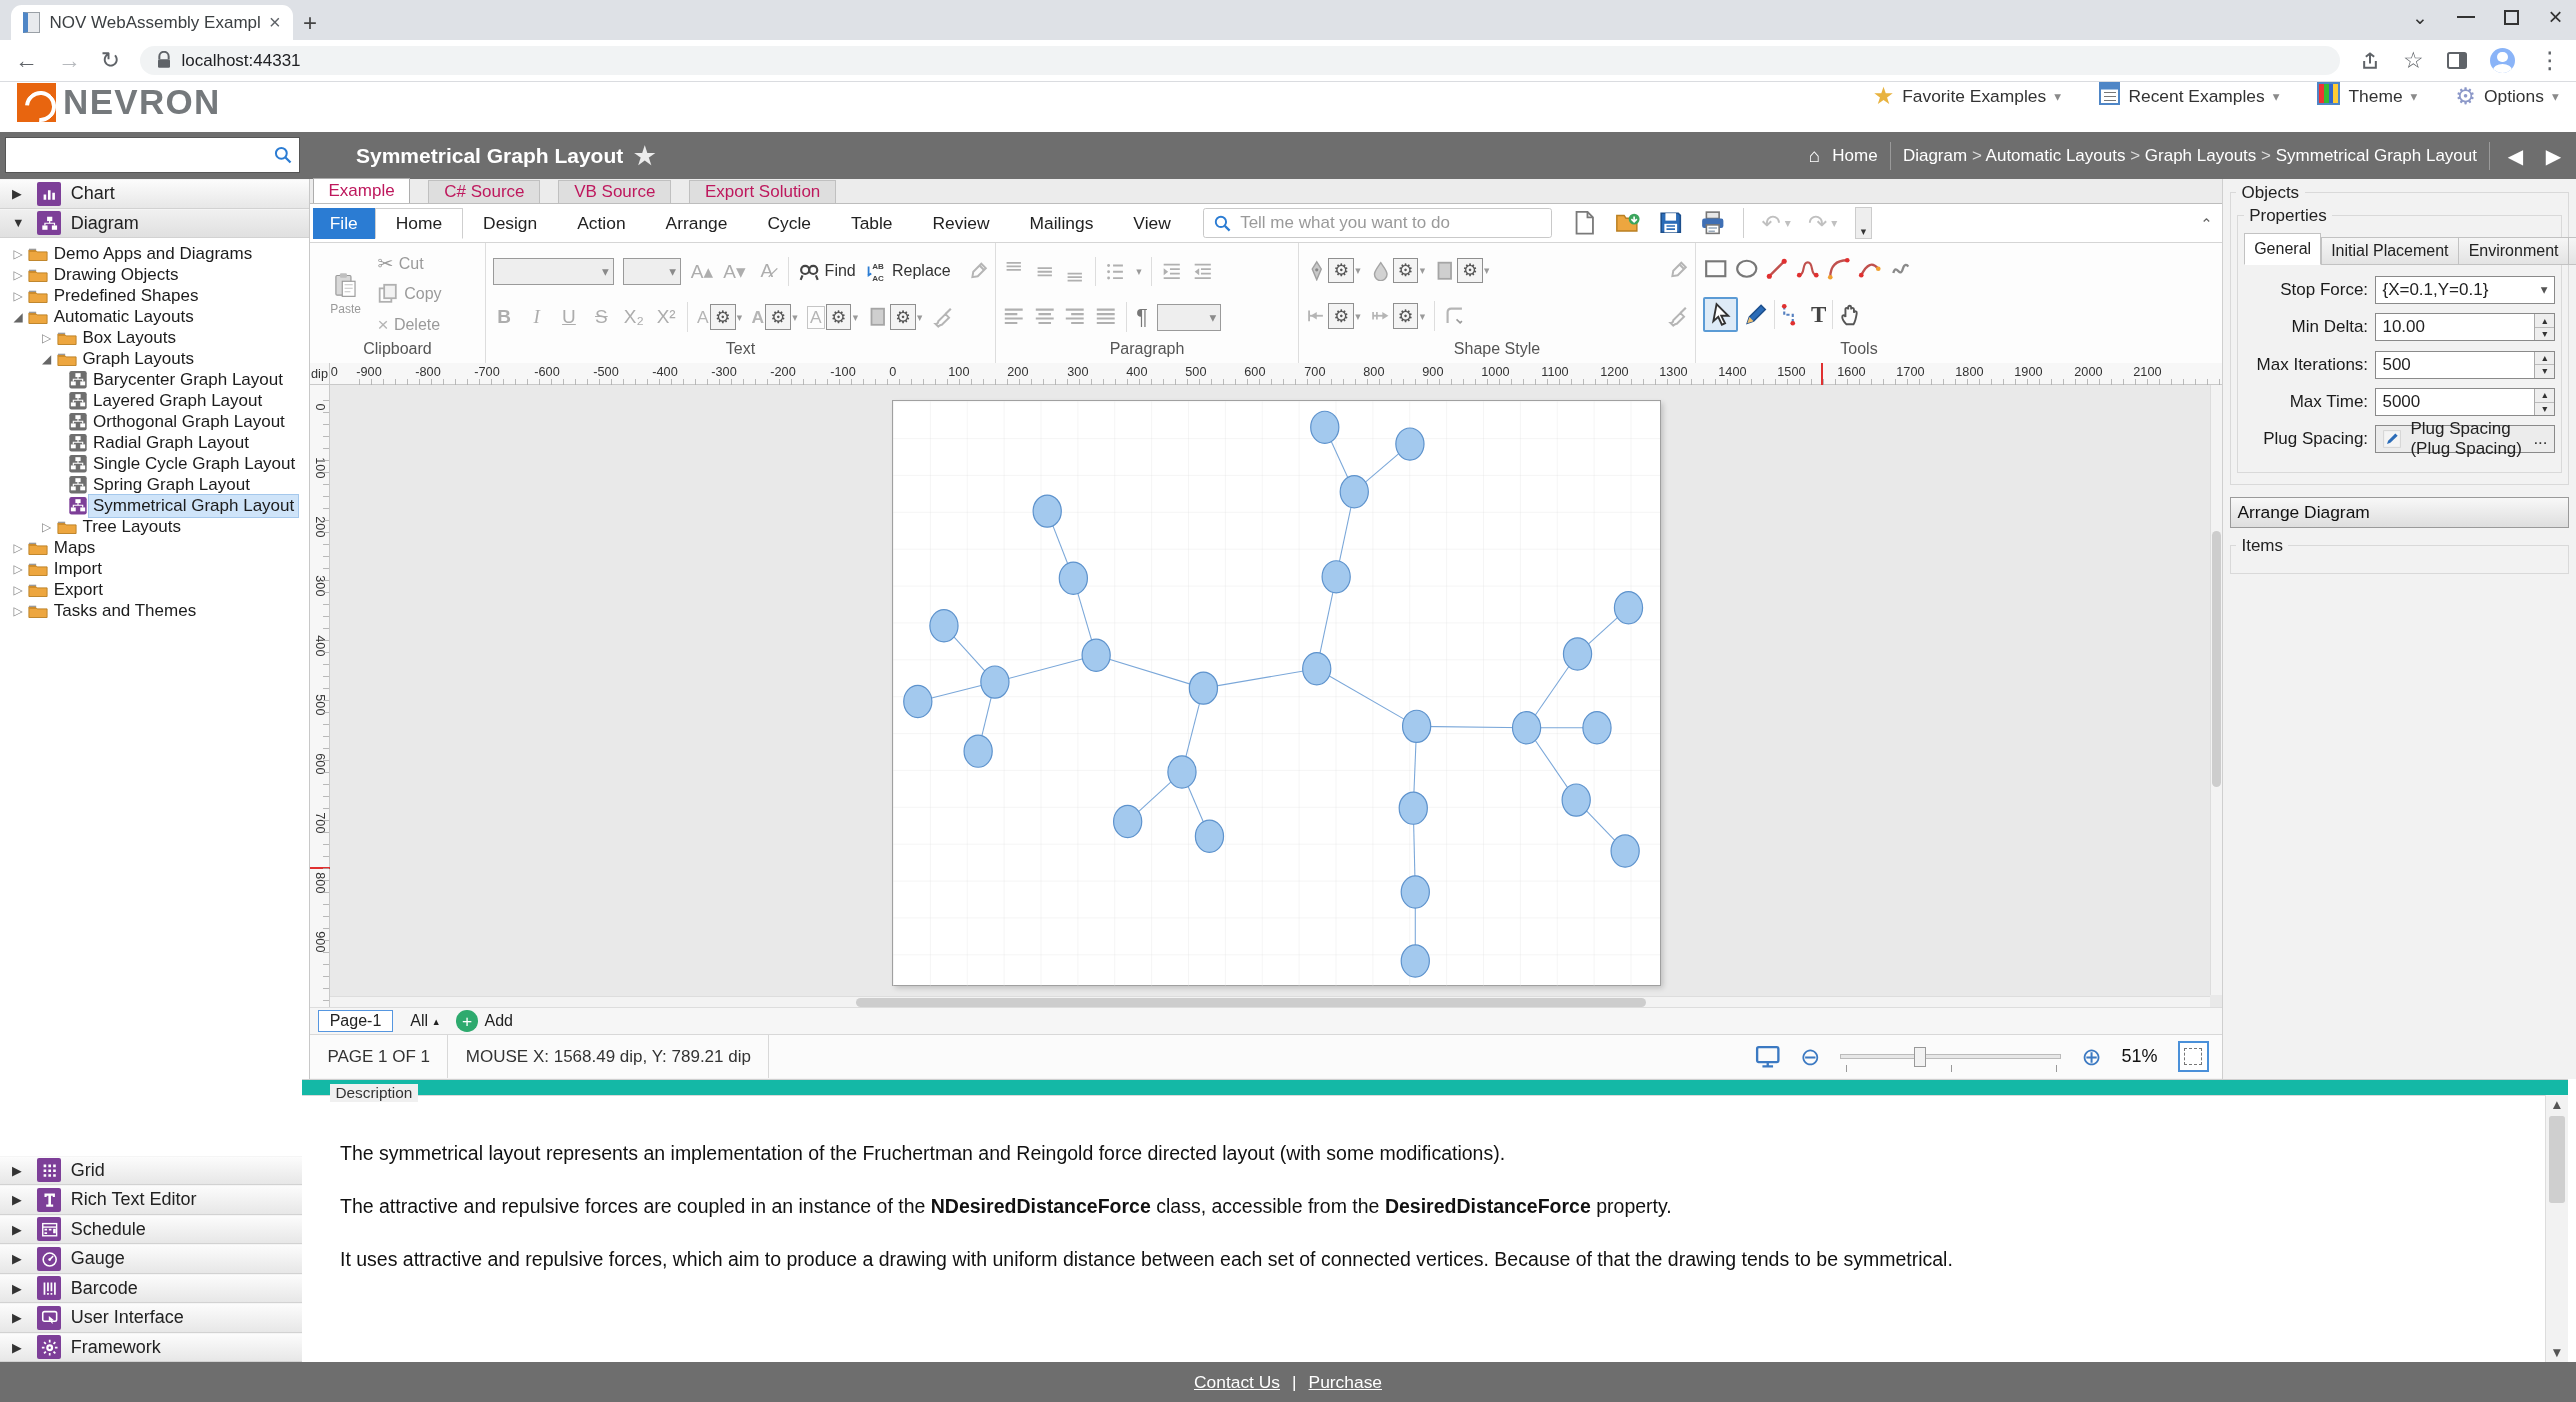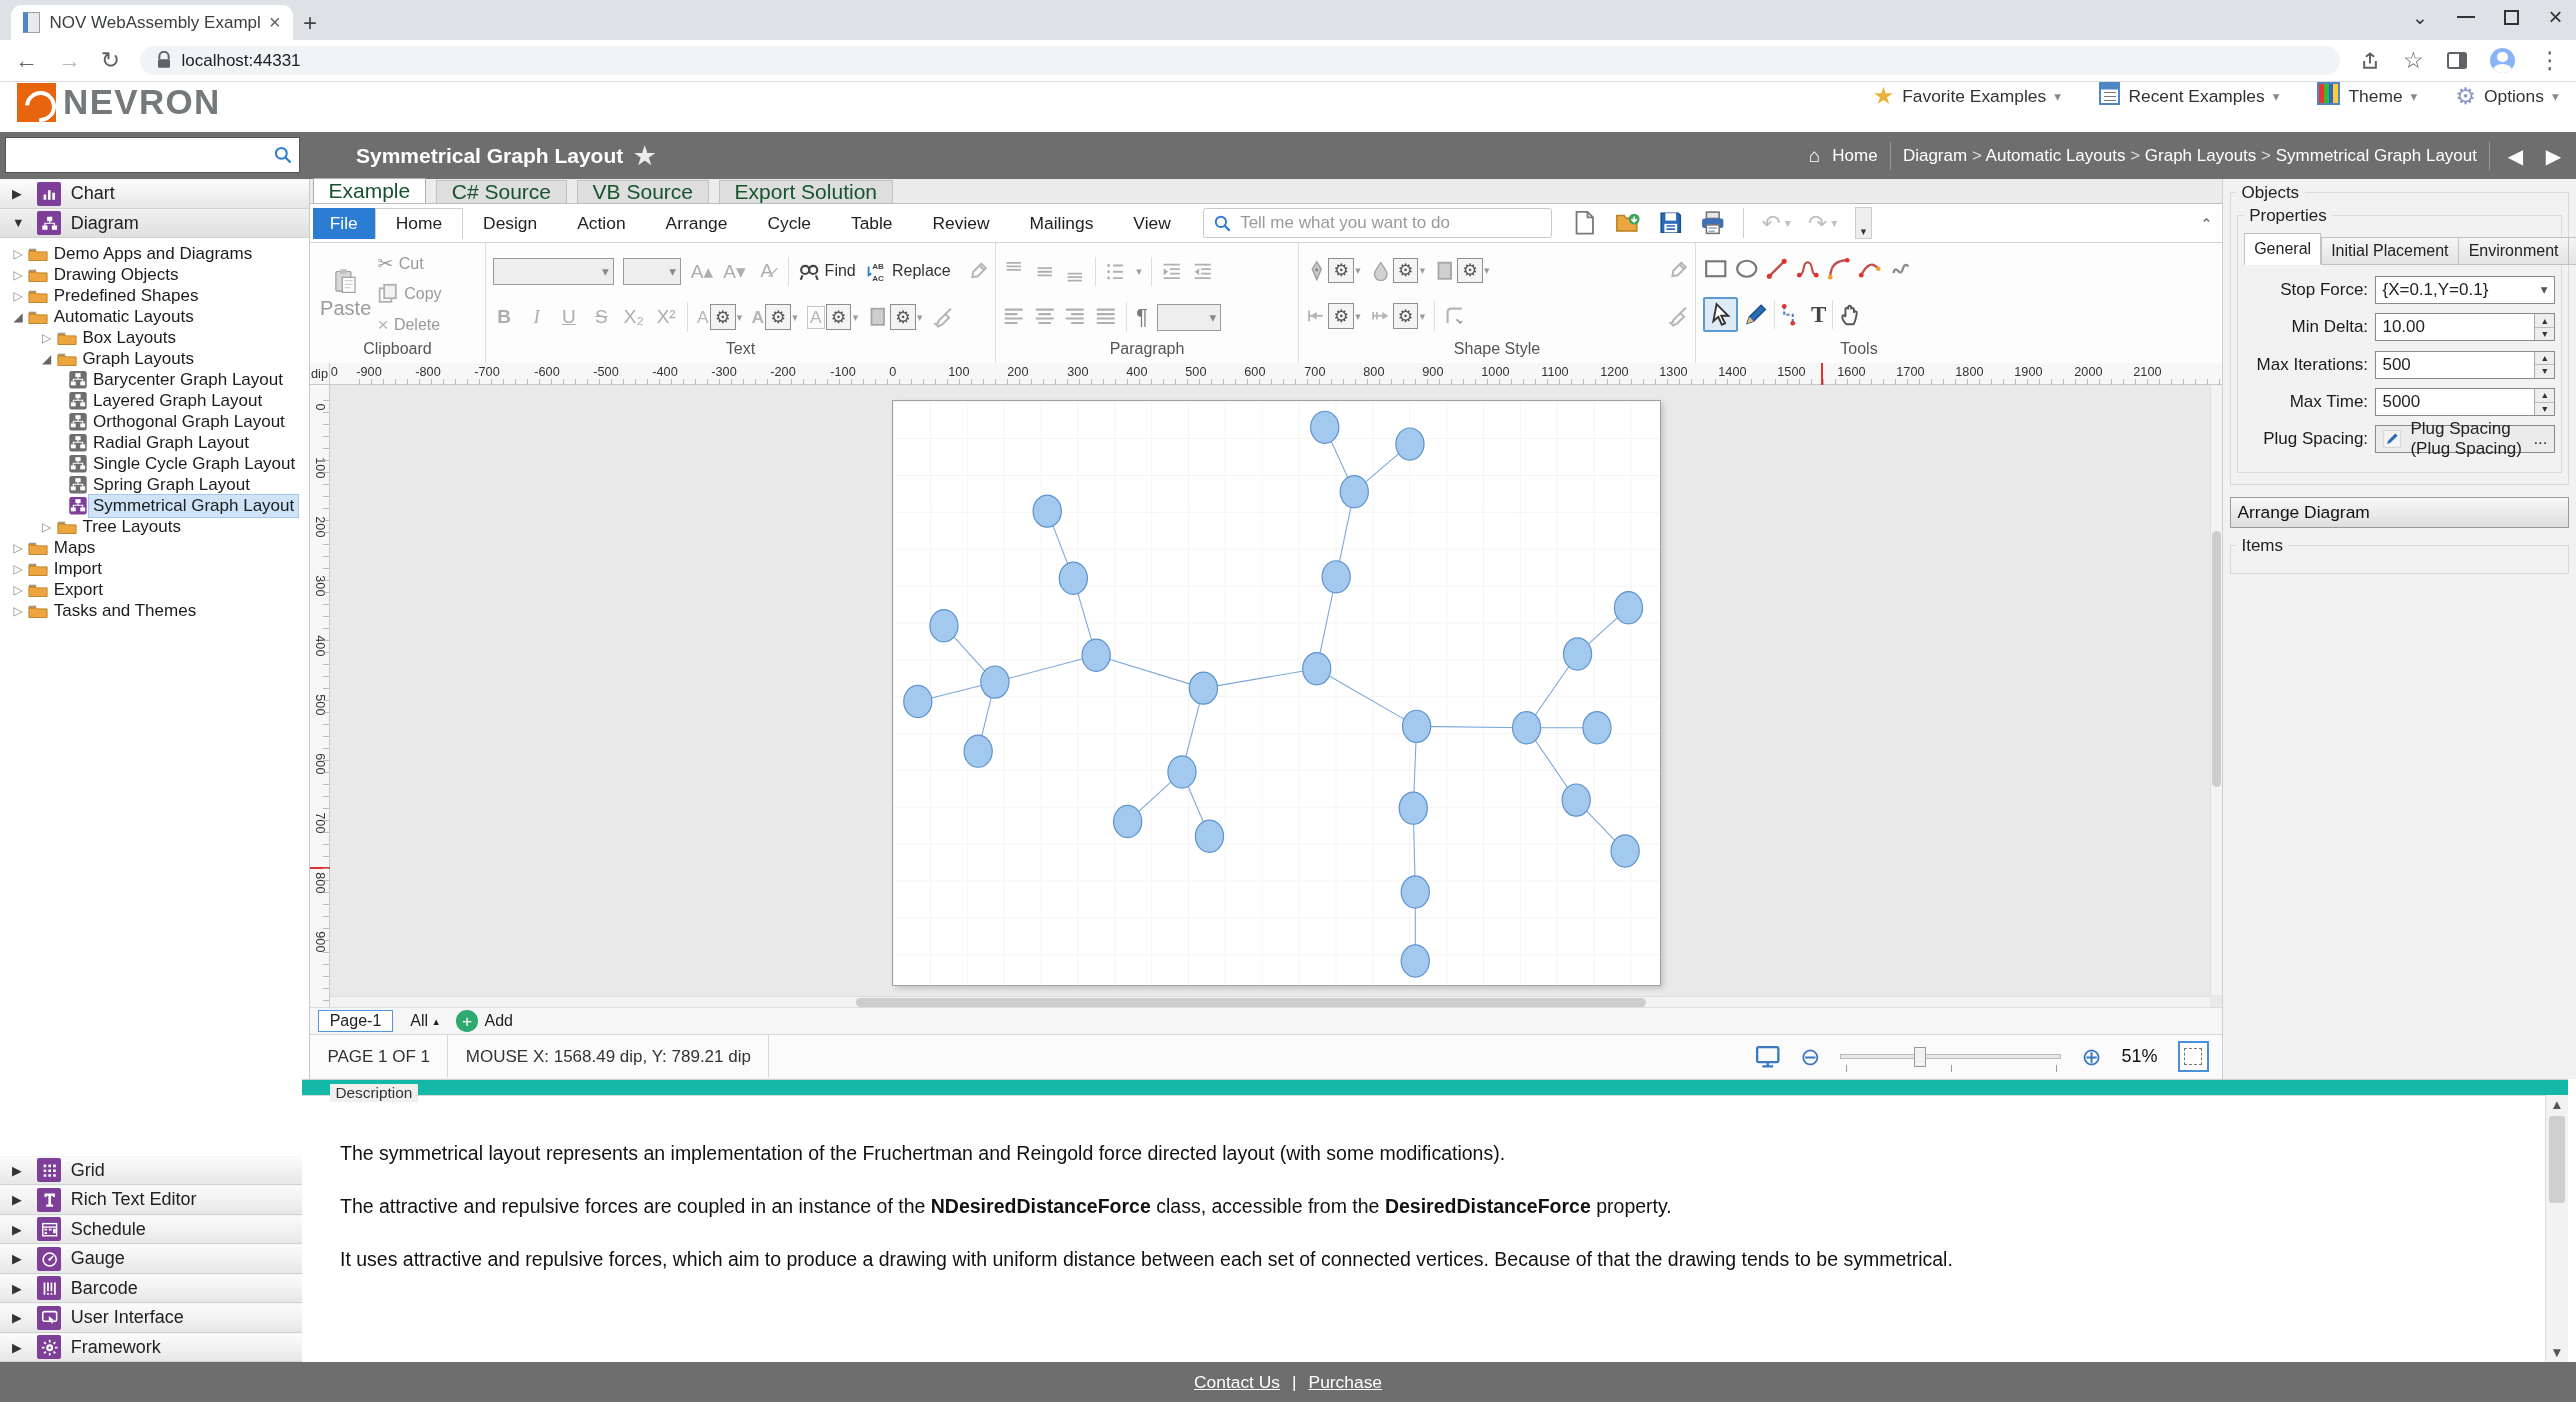--- a/index.html
+++ b/index.html
@@ -71,21 +71,21 @@
   .tico { flex:0 0 23px; display:flex; justify-content:center; }
   .tico svg { width:20px; height:17.4px; }
   .tlabel { padding:0.7px 4px; white-space:nowrap; }
   .titem.sel .tlabel { background:#cfe4f9; outline:0.7px solid #a5c8ec; }
   #sidebar .filler { flex:1 1 auto; background:#fff; }
 
   
   #centercol { left:310px; top:179px; width:1912px; height:900px; background:#f4f4f4; }
   
   #extabs { left:0; top:0; width:1912px; height:25px; background:#ececec; border-bottom:0.7px solid #bdbdbd; display:flex; align-items:flex-end; padding-left:2.7px; }
-  .extab { height:23px; padding:0 14.8px; display:flex; align-items:center; font-size:21px; color:#14532d; background:#dedede; border:0.7px solid #c0c0c0; border-bottom:none; margin-right:10px; }
+  .extab { height:23px; padding:0 14.8px; display:flex; align-items:center; font-size:17px; color:#be185d; background:#dedede; border:0.7px solid #c0c0c0; border-bottom:none; margin-right:18px; }
   .extab.active { background:#fff; height:25px; border-color:#adadad; position:relative; z-index:2; }
   
   #ribbontabs { left:0; top:25px; width:1912px; height:39px; background:#fff; border-bottom:0.7px solid #d5d5d5; display:flex; align-items:center; }
   .filetab { width:62px; height:31px; background:#2b7cd3; color:#fff; font-size:17.4px; display:flex; align-items:center; justify-content:center; margin-left:2.7px; }
   .rtab { padding:0 20px; height:31px; display:flex; align-items:center; font-size:17.4px; color:#222; }
   .rtab.active { background:#fff; border:0.7px solid #cfcfcf; border-bottom:1.3px solid #fff; margin-bottom:-1.3px; z-index:2; }
   .ribsearch { margin-left:12px; width:349px; height:29.5px; border:0.7px solid #c9c9c9; border-radius:2.7px; display:flex; align-items:center; gap:8px; padding:0 9.4px; background:#fff; }
   .ribsearch input { border:none; outline:none; flex:1; font-size:17px; font-family:inherit; color:#444; }
   .ribsearch input::placeholder { color:#9a9a9a; }
   .qat { display:flex; align-items:center; gap:17.4px; margin-left:20px; }
@@ -95,21 +95,21 @@
   .qat .undoredo .dd { font-size:12px; }
   .qstrip { width:17.4px; height:32px; background:#eee; border:0.7px solid #ccc; display:flex; align-items:flex-end; justify-content:center; font-size:10.7px; color:#333; }
   .ribcollapse { margin-left:auto; margin-right:9.4px; font-size:14.8px; color:#666; }
 
   
   #ribbonbody { left:0; top:64px; width:1912px; height:121px; background:#fdfdfd; border-bottom:0.7px solid #d5d5d5; display:flex; }
   .rgroup { height:100%; border-right:0.7px solid #ddd; display:flex; flex-direction:column; padding:5.4px 6.7px 0 6.7px; }
   .rgrows { flex:1; display:flex; flex-direction:column; justify-content:space-around; }
   .rgrow { display:flex; align-items:center; gap:9.4px; }
   .rlabel { height:23px; text-align:center; font-size:16px; color:#555; }
-  .bigbtn { display:flex; flex-direction:column; align-items:center; justify-content:center; width:58px; gap:4px; color:#9a9a9a; font-size:20px; }
+  .bigbtn { display:flex; flex-direction:column; align-items:center; justify-content:center; width:58px; gap:4px; color:#9a9a9a; font-size:12px; }
   .smbtn { display:flex; align-items:center; gap:5.4px; color:#9a9a9a; font-size:16px; height:23px; }
   .glyph { font-size:19px; }
   .txtb { font-size:19px; color:#adadad; width:23px; text-align:center; }
   .combo { height:27px; background:#eee; border:1.3px solid #9a9a9a; display:flex; align-items:center; justify-content:flex-end; padding:0 4px; color:#8a8a8a; font-size:13.4px; }
   .gearbtn { display:flex; align-items:center; gap:1.3px; }
   .gearbtn .gsym { font-size:17.4px; color:#b5b5b5; }
   .gearbtn .gbox { width:25.5px; height:25.5px; border:1.3px solid #8f8f8f; background:#f4f4f4; display:flex; align-items:center; justify-content:center; font-size:17.4px; color:#555; }
   .gearbtn .gdd { font-size:10.7px; color:#9a9a9a; }
   .vsep { width:0.7px; height:29.5px; background:#ddd; }
   .ric svg { width:25.5px; height:25.5px; }

